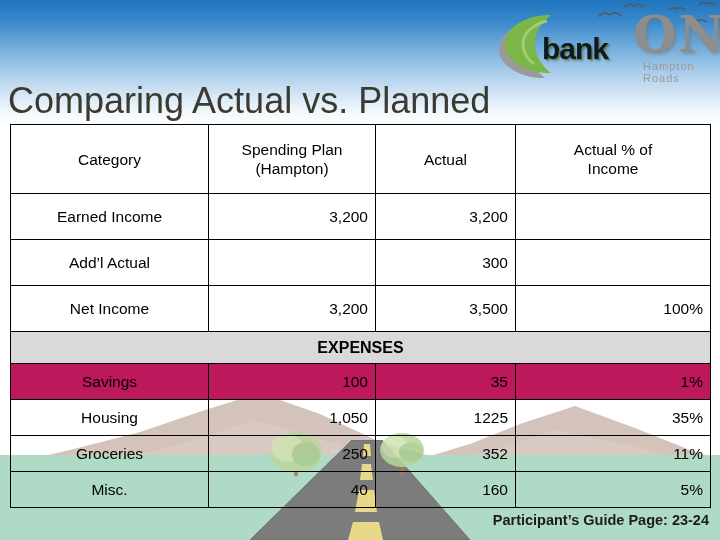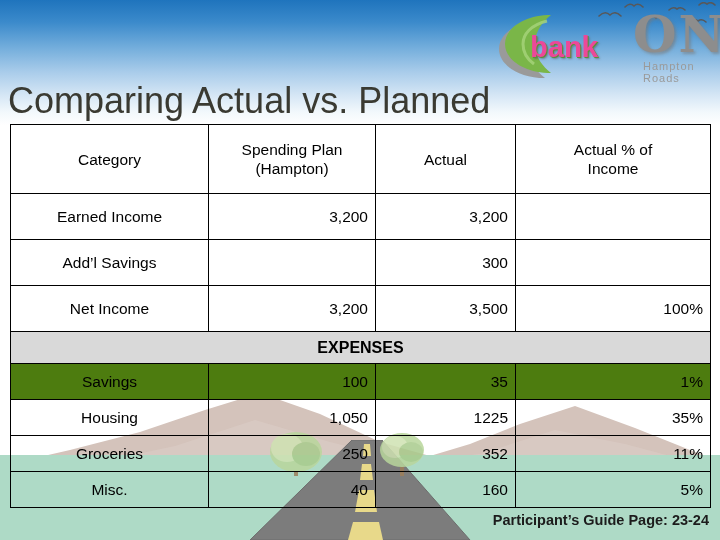--- a/index.html
+++ b/index.html
@@ -66,25 +66,25 @@
     left: 100px; top: 0px;
     width: 125px; height: 36px;
   }
   .logo-crescent {
     position: absolute;
     left: 0px; top: 10px;
     width: 86px; height: 66px;
   }
   .logo-bank {
     position: absolute;
-    left: 35px; top: 30px;
-    font-family: Liberation Mono, monospace;
+    left: 47px; top: 30px;
+    font-family: Liberation Sans, sans-serif;
     font-weight: bold;
     font-size: 30px;
-    color: #ec4899;
+    color: #0f172a;
     letter-spacing: -1px;
     text-shadow: 1px 1px 0 #5d8f36, 2px 2px 2px rgba(90,90,90,.55);
   }
   .logo-on {
     position: absolute;
     left: 138px; top: 8px;
     font-family: "DejaVu Serif", serif;
     font-weight: bold;
     font-size: 50px;
     line-height: 50px;
@@ -157,21 +157,21 @@
     background: #d9d9d9;
     margin-left: 32px;
   }
 
   tr.expense-row td {
     height: 35px;
     vertical-align: middle;
   }
   tr.expense-row td.c-label { text-align: center; }
   tr.expense-row td.c-num   { text-align: right; }
-  tr.expense-row.hl td { background: #4d7c0f; }
+  tr.expense-row.hl td { background: #be185d; }
 
   
   .footer-note {
     position: absolute;
     right: 11px; top: 512px;
     font-size: 14.5px;
     font-weight: bold;
     color: #1c1c1c;
     white-space: nowrap;
   }
@@ -269,21 +269,21 @@
       </tr>
 
       <tr class="income-row">
         <td class="c-label">Earned Income</td>
         <td class="c-num">3,200</td>
         <td class="c-num">3,200</td>
         <td class="c-num"></td>
       </tr>
 
       <tr class="income-row">
-        <td class="c-label">Add’l Savings</td>
+        <td class="c-label">Add’l Actual</td>
         <td class="c-num"></td>
         <td class="c-num">300</td>
         <td class="c-num"></td>
       </tr>
 
       <tr class="income-row">
         <td class="c-label">Net Income</td>
         <td class="c-num">3,200</td>
         <td class="c-num">3,500</td>
         <td class="c-num">100%</td>

